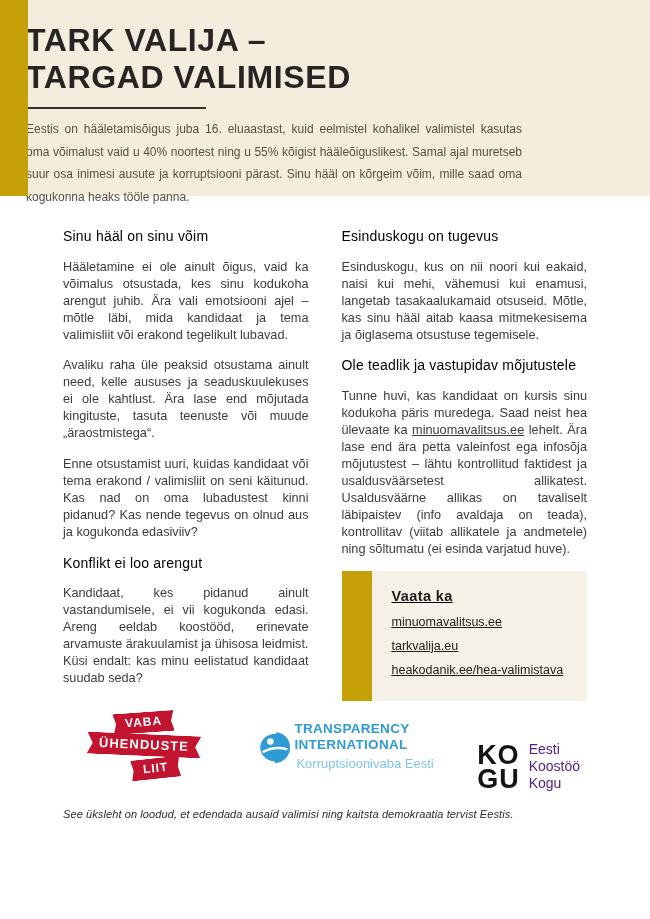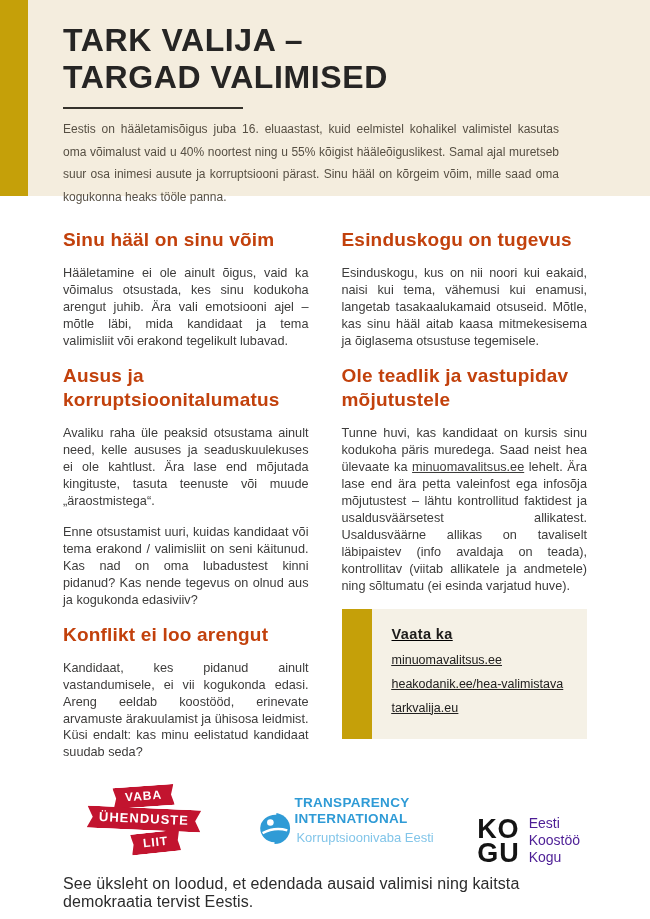--- a/index.html
+++ b/index.html
@@ -1,31 +1,31 @@
 <!DOCTYPE html>
 <html><head>
 <meta charset="utf-8">
 <style>
   * { margin:0; padding:0; box-sizing:border-box; }
   html,body { background:#ffffff; }
   body { font-family:"Liberation Sans", sans-serif; }
   .page { width:650px; height:919px; position:relative; background:#ffffff; overflow:hidden; margin:0 auto; }
 
   
-  .hero { position:relative; background:#f4edde; height:196px; padding:22px 90px 0 63px; }
+  .hero { position:relative; background:#f4edde; height:196px; padding:22px 90px 0 26px; }
   .gold-bar { position:absolute; left:0; top:0; width:28px; height:196px; background:#c5a009; }
   h1 { font-size:32px; line-height:1.16; letter-spacing:.6px; color:#262524; font-weight:800; }
   h1 span { display:block; }
   .rule { width:180px; height:2px; background:#35322c; margin:11px 0 9px; }
   .intro { width:496px; font-size:12px; line-height:22.5px; color:#564f43; text-align:justify; }
 
   
   .columns { display:flex; gap:33px; padding:32px 63px 0 63px; }
   .col { flex:1; min-width:0; }
-  h3 { font-size:19px; font-weight:700; color:#c2410c; line-height:1.28; letter-spacing:.2px; margin:0 0 13px; }
+  h3 { font-size:14px; font-weight:400; color:#000000; line-height:1.28; letter-spacing:.2px; margin:0 0 13px; }
   .col p { font-size:12.7px; line-height:16.9px; color:#3d3c3b; text-align:justify; margin:0 0 14px; }
   section { margin-bottom:9px; }
   .inline-link { color:#3d3c3b; text-decoration:underline; cursor:pointer; }
 
   
   .vaata-box { background:#f5f1e6; display:flex; margin-top:7px; min-height:123px;text-decoration:underline; }
   .vaata-accent { width:30px; background:#c5a009; flex:none; }
   .vaata-content { padding:17px 16px 14px 20px; }
   .vaata-title { font-weight:800; font-size:14.5px; color:#1d1c1b; letter-spacing:.4px; margin-bottom:11px; }
   .vlink { display:block; font-size:12.5px; color:#21201f; text-decoration:underline; margin-bottom:10px; cursor:pointer; }
@@ -33,33 +33,33 @@
   
   .logos { display:flex; align-items:center; padding:0 70px 0 85px; margin-top:6px; height:78px; justify-content:space-between; }
 
   .vaba { position:relative; width:130px; height:68px; flex:none; }
   .ribbon { position:absolute; background:#c2142f; color:#fff; font-weight:700; letter-spacing:1px; font-size:12px; padding:3px 12px 4px; white-space:nowrap;
             clip-path:polygon(0 0,100% 0,95% 50%,100% 100%,0 100%,5% 50%); }
   .ribbon.r1 { left:28px; top:0; transform:rotate(-4deg); }
   .ribbon.r2 { left:2px; top:22px; transform:rotate(2.5deg); font-size:13px; }
   .ribbon.r3 { left:46px; top:46px; transform:rotate(-6deg); }
 
-  .ti { display:flex; align-items:flex-end; gap:3px; flex:none; }
+  .ti { display:flex; align-items:center; gap:3px; flex:none; }
   .ti-globe { width:33px; height:33px; margin-top:2px; }
   .ti-l1, .ti-l2 { font-size:13.5px; font-weight:800; color:#2f9bd6; letter-spacing:.3px; line-height:16px; }
   .ti-sub { font-size:13px; color:#82c5e9; margin-top:3px; padding-left:2px; }
 
   .kogu { display:flex; align-items:center; gap:9px; flex:none;margin-top:41px; }
   .kogu-mark { font-size:27px; font-weight:700; color:#141414; line-height:24px; letter-spacing:1px; }
   .kogu-mark span { display:block; }
   .kogu-name { font-size:14px; color:#4c1d95; line-height:17px; font-weight:400; }
   .kogu-name span { display:block; }
 
   
-  .footnote { font-size:16px; color:#2c2c2c; padding:0 63px; margin-top:16px; letter-spacing:.1px; }
+  .footnote { font-style:italic; font-size:11px; color:#2c2c2c; padding:0 63px; margin-top:23px; letter-spacing:.1px; }
 </style>
 </head>
 <body>
 
 <div class="page">
 
   <header class="hero">
     <div class="gold-bar"></div>
     <h1>
       <span>TARK VALIJA –</span>
@@ -70,47 +70,46 @@
   </header>
 
   <main class="columns">
 
     <div class="col">
       <section>
         <h3>Sinu hääl on sinu võim</h3>
         <p>Hääletamine ei ole ainult õigus, vaid ka võimalus otsustada, kes sinu kodukoha arengut juhib. Ära vali emotsiooni ajel – mõtle läbi, mida kandidaat ja tema valimisliit või erakond tegelikult lubavad.</p>
       </section>
       <section>
-        <h3>Ausus ja korruptsioonitalumatus</h3>
         <p>Avaliku raha üle peaksid otsustama ainult need, kelle aususes ja seaduskuulekuses ei ole kahtlust. Ära lase end mõjutada kingituste, tasuta teenuste või muude „äraostmistega“.</p>
         <p>Enne otsustamist uuri, kuidas kandidaat või tema erakond / valimisliit on seni käitunud. Kas nad on oma lubadustest kinni pidanud? Kas nende tegevus on olnud aus ja kogukonda edasiviiv?</p>
       </section>
       <section>
         <h3>Konflikt ei loo arengut</h3>
         <p>Kandidaat, kes pidanud ainult vastandumisele, ei vii kogukonda edasi. Areng eeldab koostööd, erinevate arvamuste ärakuulamist ja ühisosa leidmist. Küsi endalt: kas minu eelistatud kandidaat suudab seda?</p>
       </section>
     </div>
 
     <div class="col">
       <section>
         <h3>Esinduskogu on tugevus</h3>
-        <p>Esinduskogu, kus on nii noori kui eakaid, naisi kui tema, vähemusi kui enamusi, langetab tasakaalukamaid otsuseid. Mõtle, kas sinu hääl aitab kaasa mitmekesisema ja õiglasema otsustuse tegemisele.</p>
+        <p>Esinduskogu, kus on nii noori kui eakaid, naisi kui mehi, vähemusi kui enamusi, langetab tasakaalukamaid otsuseid. Mõtle, kas sinu hääl aitab kaasa mitmekesisema ja õiglasema otsustuse tegemisele.</p>
       </section>
       <section>
         <h3>Ole teadlik ja vastupidav mõjutustele</h3>
         <p><span>Tunne huvi, kas kandidaat on kursis sinu kodukoha päris muredega. Saad neist hea ülevaate ka </span><a class="inline-link">minuomavalitsus.ee</a><span> lehelt. Ära lase end ära petta valeinfost ega infosõja mõjutustest – lähtu kontrollitud faktidest ja usaldusväärsetest allikatest. Usaldusväärne allikas on tavaliselt läbipaistev (info avaldaja on teada), kontrollitav (viitab allikatele ja andmetele) ning sõltumatu (ei esinda varjatud huve).</span></p>
       </section>
 
       <aside class="vaata-box">
         <div class="vaata-accent"></div>
         <div class="vaata-content">
           <div class="vaata-title">Vaata ka</div>
           <a class="vlink">minuomavalitsus.ee</a>
+          <a class="vlink">tarkvalija.eu</a>
           <a class="vlink">heakodanik.ee/hea-valimistava</a>
-          <a class="vlink">tarkvalija.eu</a>
         </div>
       </aside>
     </div>
 
   </main>
 
   <div class="logos">
 
     <div class="vaba">
       <div class="ribbon r1">VABA</div>

